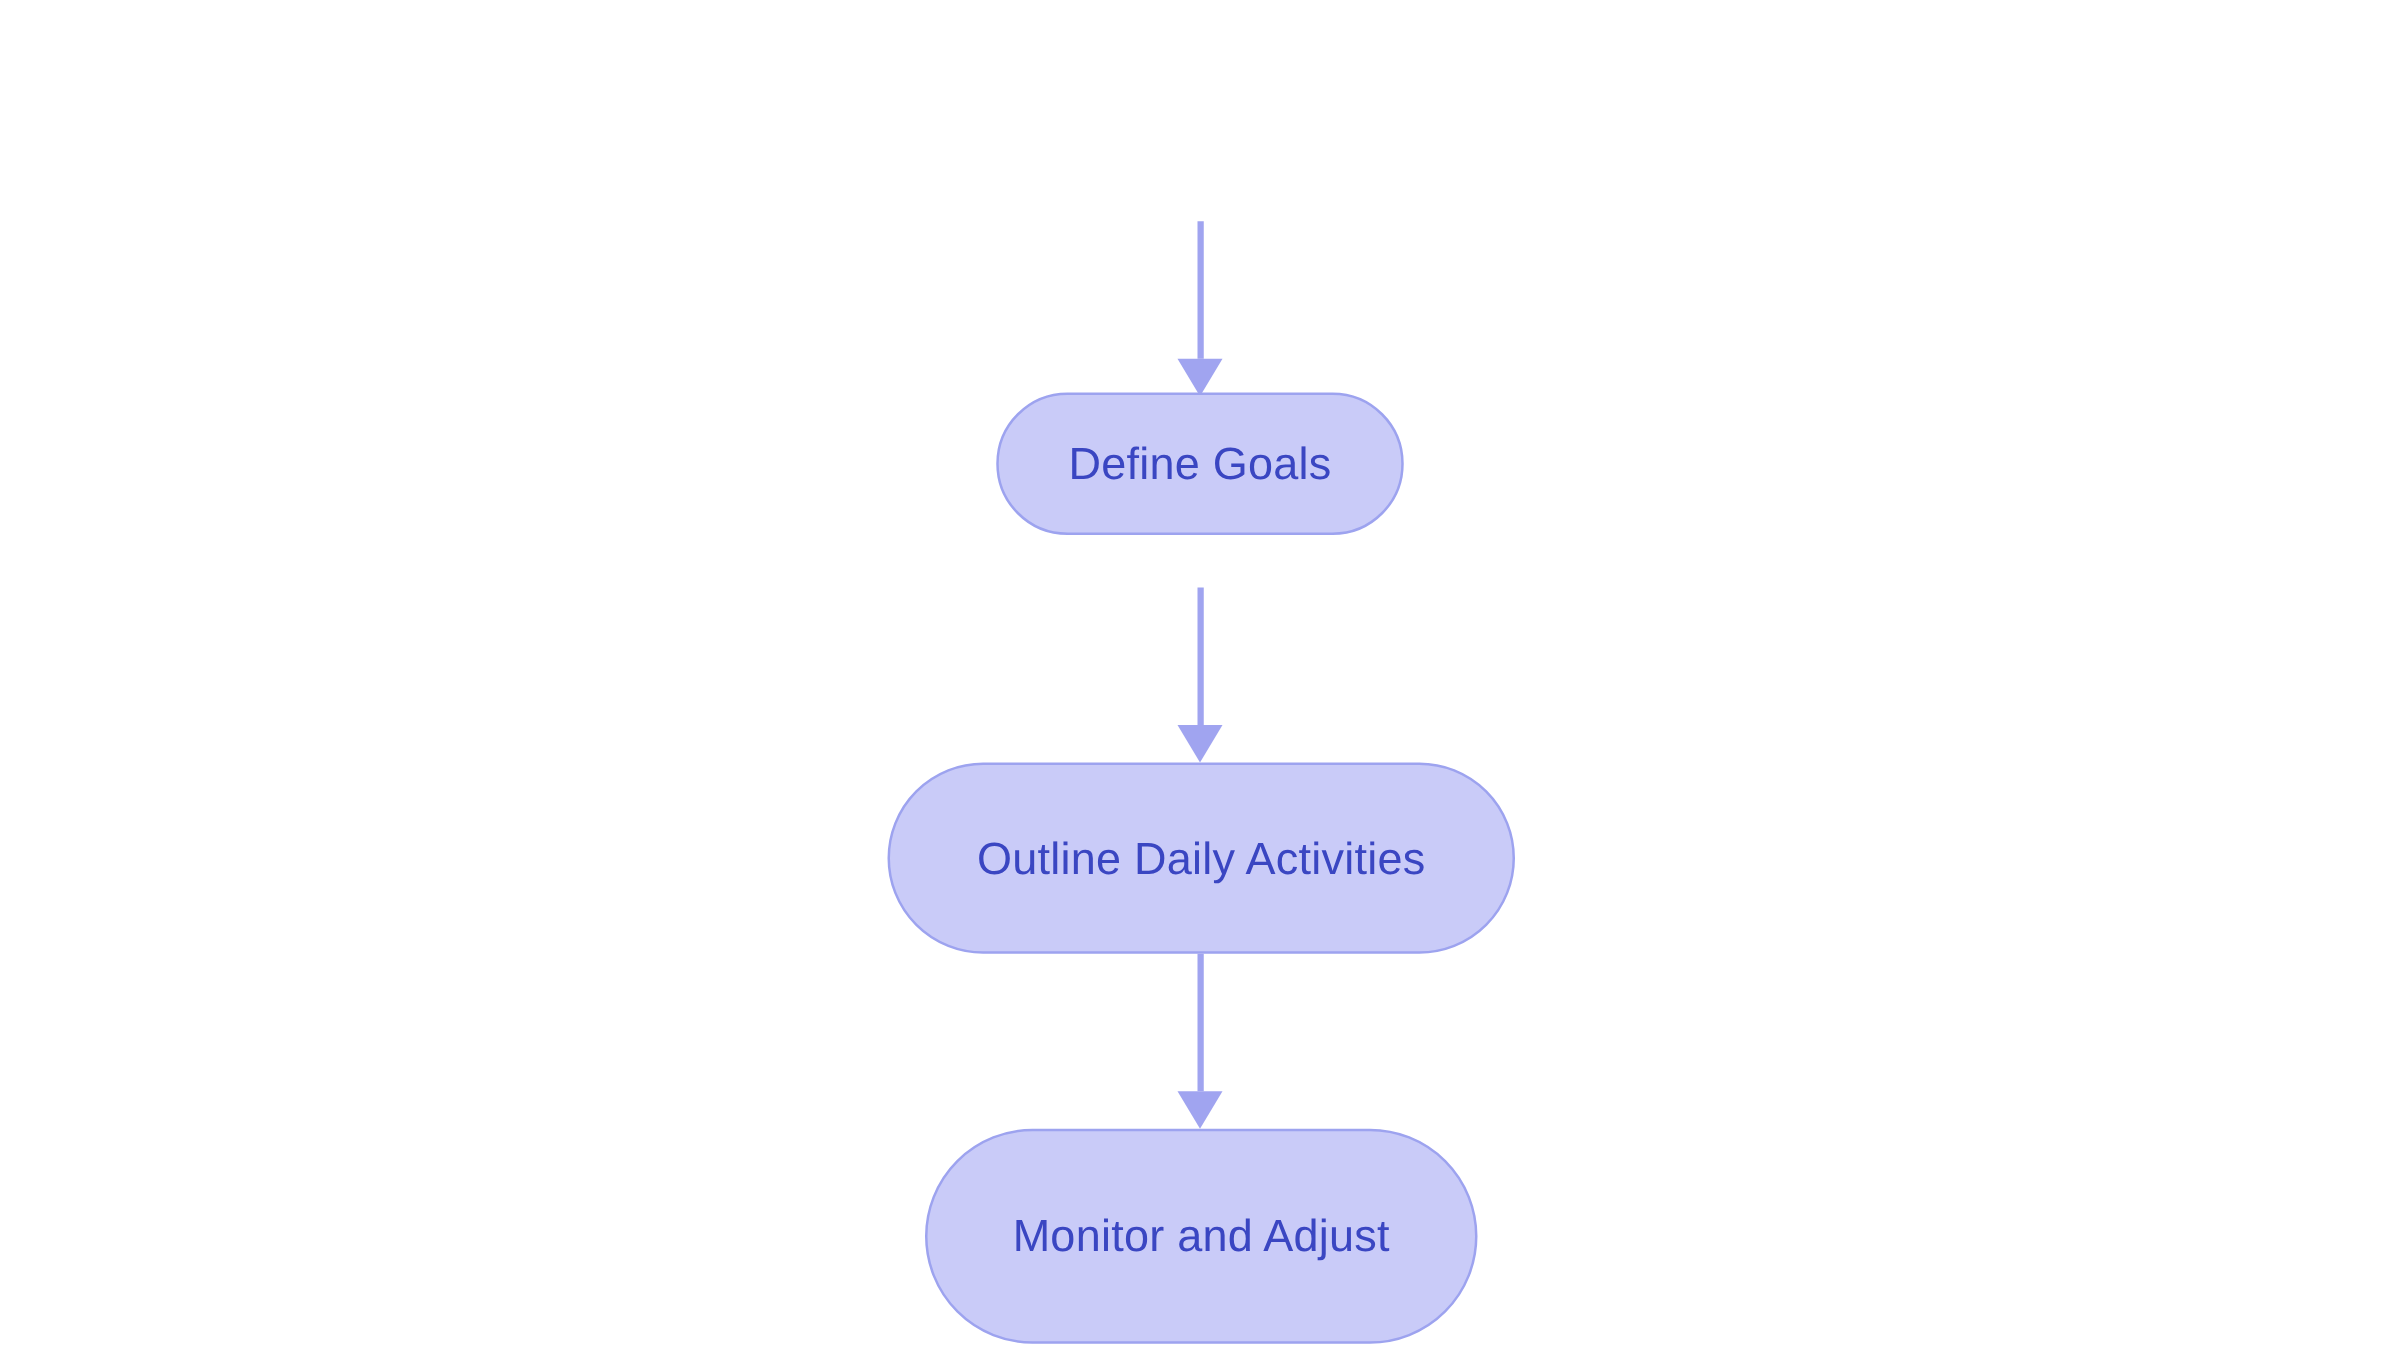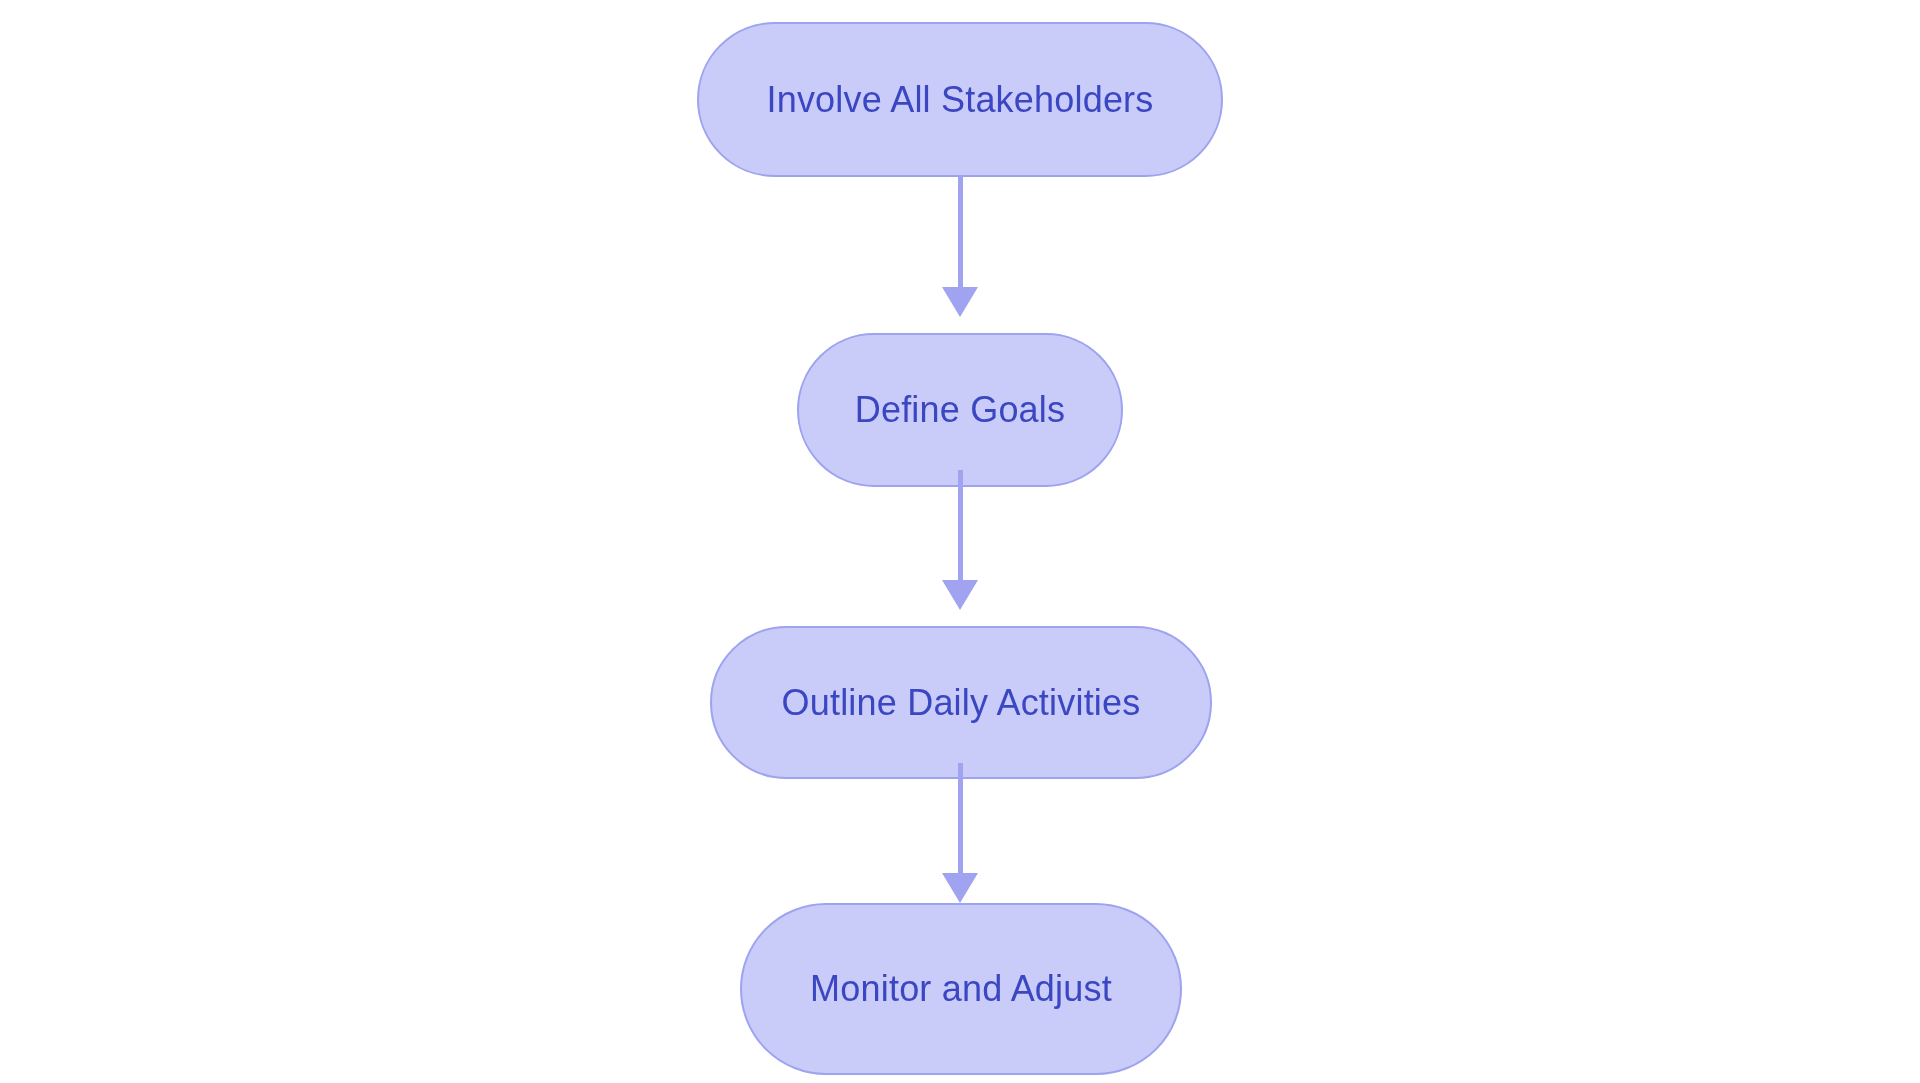--- a/index.html
+++ b/index.html
@@ -30,22 +30,22 @@
     align-items:center;
     justify-content:center;
   }
   .node span{
     color:var(--node-text);
     font-size:36px;
     letter-spacing:0.2px;
     white-space:nowrap;
   }
   .node1{left:697px;top:22px;width:526px;height:155px;}
-  .node2{left:797px;top:333px;width:326px;height:154px;}
-  .node3{left:710px;top:610px;width:502px;height:153px;margin-top:16px;}
+  .node2{left:797px;top:314px;width:326px;height:114px;}
+  .node3{left:710px;top:610px;width:502px;height:153px;}
   .node4{left:740px;top:903px;width:442px;height:172px;}
 
   .arrow{
     position:absolute;
     left:942px;              
     width:36px;
     display:flex;
     flex-direction:column;
     align-items:center;
   }
@@ -62,23 +62,20 @@
     border-left:18px solid transparent;
     border-right:18px solid transparent;
     border-top:30px solid var(--arrow);
   }
 </style>
 </head>
 <body>
 
 <div class="canvas">
 
-  <div class="node node1">
-    <span>Involve All Stakeholders</span>
-  </div>
 
   <div class="arrow arrow1">
     <div class="arrow-line"></div>
     <div class="arrow-head"></div>
   </div>
 
   <div class="node node2">
     <span>Define Goals</span>
   </div>
 

